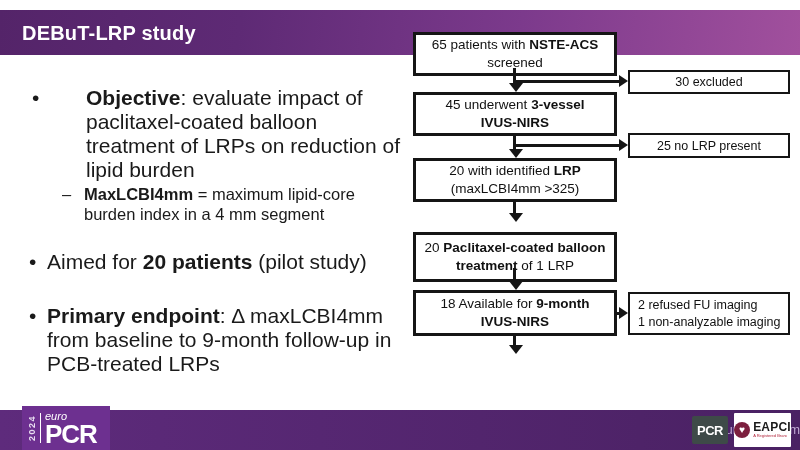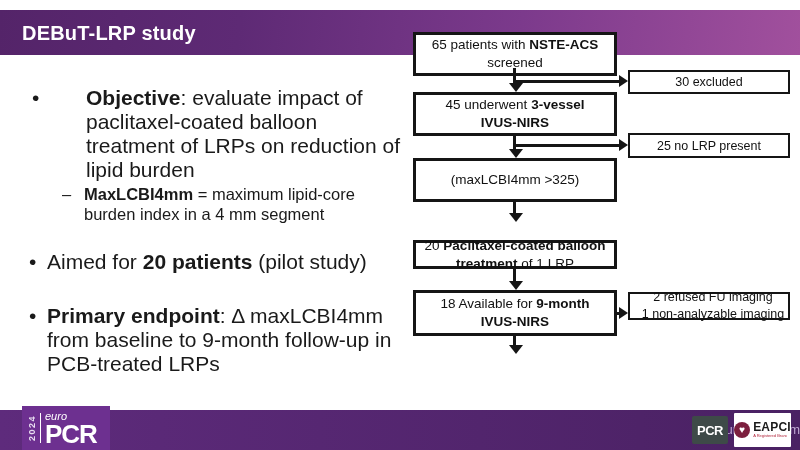--- a/index.html
+++ b/index.html
@@ -149,42 +149,43 @@
 
     <div class="vline" style="top:136px;height:14px;"></div>
     <div class="head-down" style="top:149px;"></div>
     <div class="hline" style="top:144px;left:110px;width:105px;"></div>
     <div class="head-right" style="top:139px;left:214px;"></div>
     <div class="sbox" style="top:133px;height:25px;">
       <div>25 no LRP present</div>
     </div>
 
     <div class="mbox" style="top:158px;height:44px;">
+      <div><span>20 with identified </span><b>LRP</b></div>
       <div>(maxLCBI4mm &gt;325)</div>
     </div>
 
     <div class="vline" style="top:202px;height:11px;"></div>
     <div class="head-down" style="top:213px;"></div>
 
-    <div class="mbox" style="top:240px;height:29px;">
+    <div class="mbox" style="top:232px;height:50px;">
       <div><span>20 </span><b>Paclitaxel-coated balloon</b></div>
       <div><b>treatment</b><span> of 1 LRP</span></div>
     </div>
 
     <div class="vline" style="top:268px;height:13px;"></div>
     <div class="head-down" style="top:281px;"></div>
 
     <div class="mbox" style="top:290px;height:46px;">
       <div><span>18 Available for </span><b>9-month</b></div>
       <div><b>IVUS-NIRS</b></div>
     </div>
 
     <div class="hline" style="top:312px;left:210px;width:6px;"></div>
     <div class="head-right" style="top:307px;left:214px;"></div>
-    <div class="sbox left-align" style="top:292px;height:28px;align-items:center;">
+    <div class="sbox left-align" style="top:292px;height:43px;">
       <div>2 refused FU imaging</div>
       <div>1 non-analyzable imaging</div>
     </div>
 
     <div class="vline" style="top:336px;height:9px;"></div>
     <div class="head-down" style="top:345px;"></div>
 
 
   </div>
 

